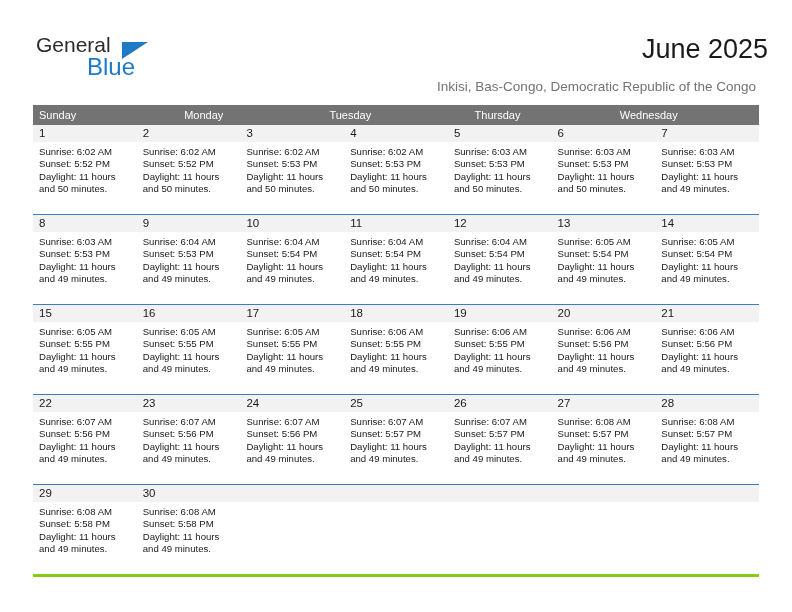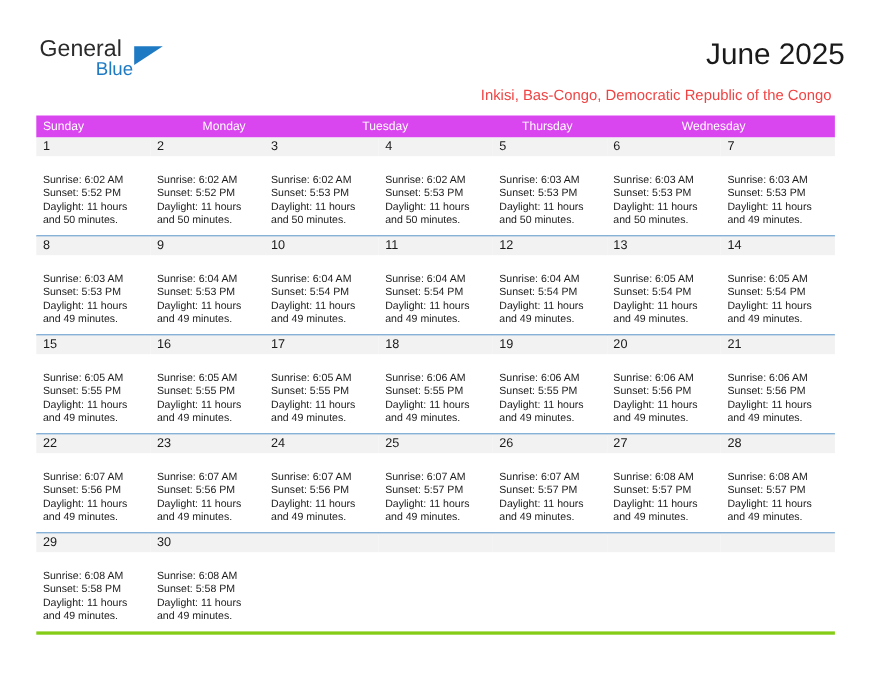--- a/index.html
+++ b/index.html
@@ -34,21 +34,21 @@
     top: 0px;
     font-size: 21px;
     color: #2b2b2b;
     letter-spacing: 0px;
     font-family: "Liberation Sans", sans-serif;
   }
   .brand-blue {
     position: absolute;
     left: 51px;
     top: 20px;
-    font-size: 17px;
+    font-size: 24px;
     color: #1f7ac4;
     font-family: "Liberation Sans", sans-serif;
   }
   .brand-triangle {
     position: absolute;
     left: 86px;
     top: 9px;
     width: 0;
     height: 0;
     border-left: 26px solid #1f7ac4;
@@ -62,35 +62,35 @@
     font-size: 27px;
     color: #1a1a1a;
     text-align: center;
     white-space: nowrap;
   }
   .subtitle {
     position: absolute;
     right: 36px;
     top: 79px;
     font-size: 13.5px;
-    color: #ef4444;
+    color: #737373;
     text-align: right;
     white-space: nowrap;
   }
 
   
   .calendar {
     position: absolute;
     left: 33px;
     top: 105px;
     width: 726px;
   }
   .cal-head {
     display: flex;
-    background: #d946ef;
+    background: #737373;
     height: 20px;
   }
   .cal-head .hcell {
     flex: 1 1 0;
     color: #ffffff;
     font-size: 11px;
     line-height: 20px;
     padding-left: 6px;
     box-sizing: border-box;
     white-space: nowrap;
@@ -119,21 +119,20 @@
     box-sizing: border-box;
   }
   .cell.empty .daynum {
     background: #f2f2f2;
   }
   .cell .info {
     padding: 4px 5px 0 6px;
     font-size: 9.6px;
     line-height: 12.4px;
     color: #1a1a1a;
-    margin-top: 12px;
   }
   .cell .info div {
     white-space: nowrap;
   }
   .cell .info .wrap2 {
     white-space: normal;
     width: 88px;
   }
 </style>
 </head>

